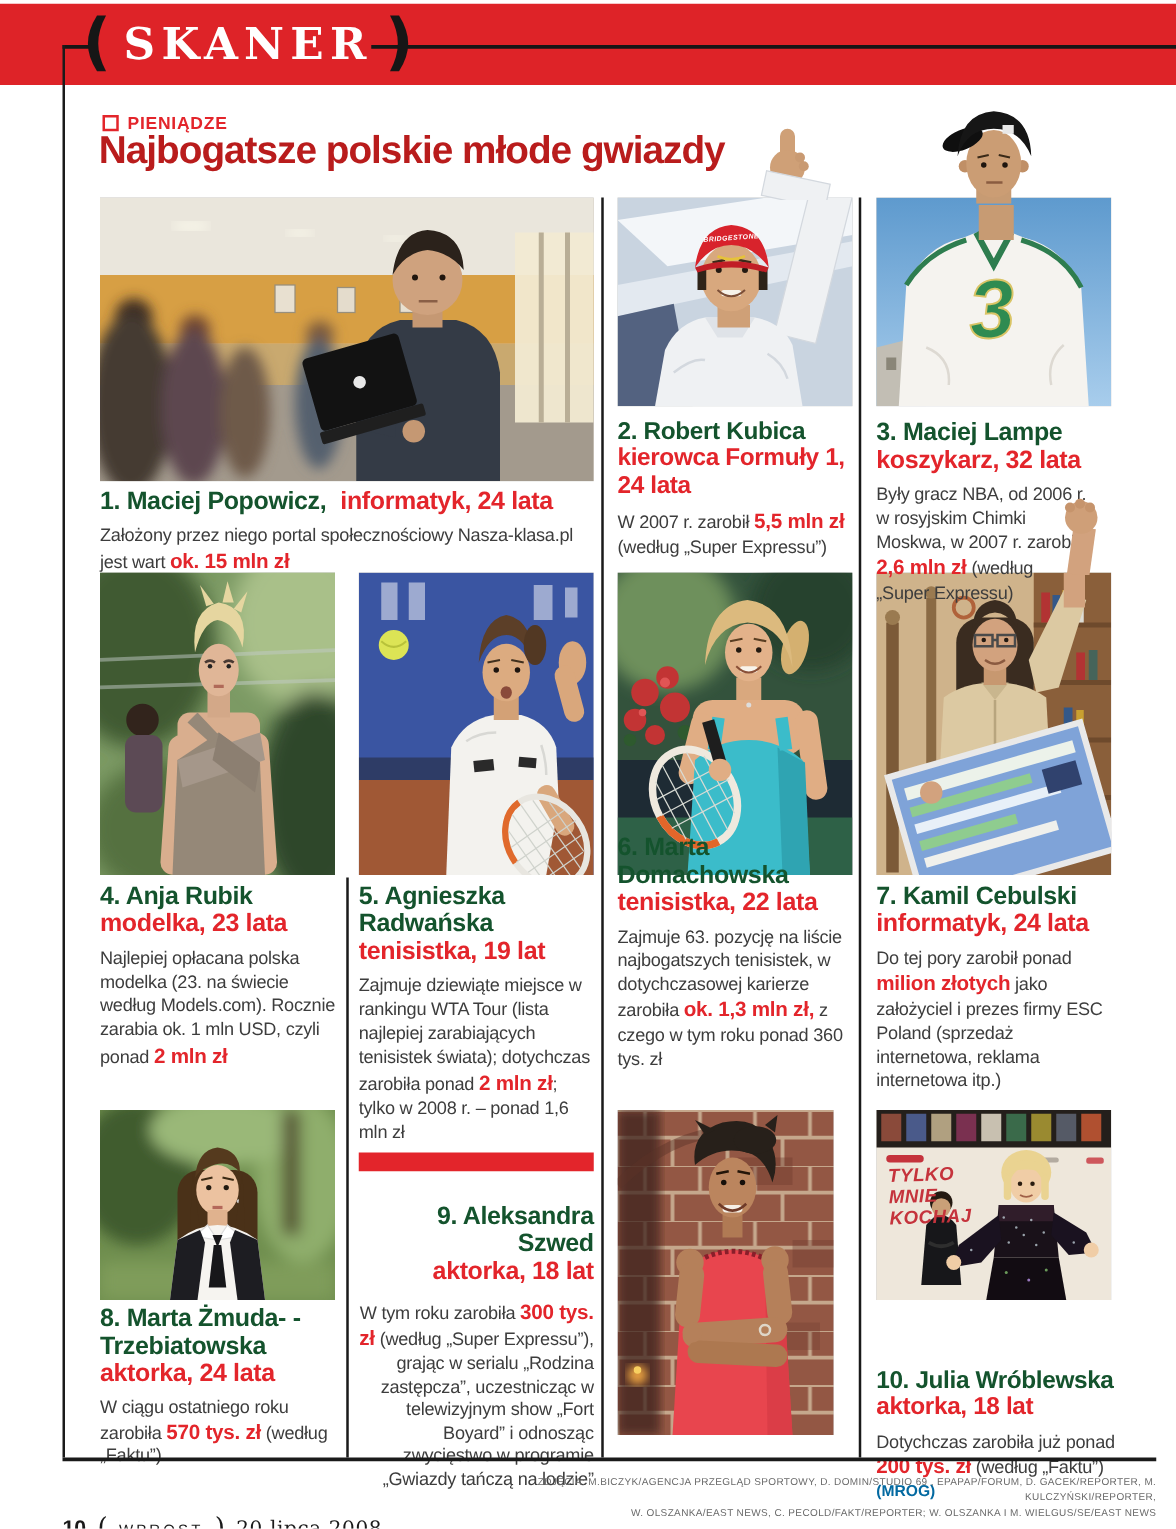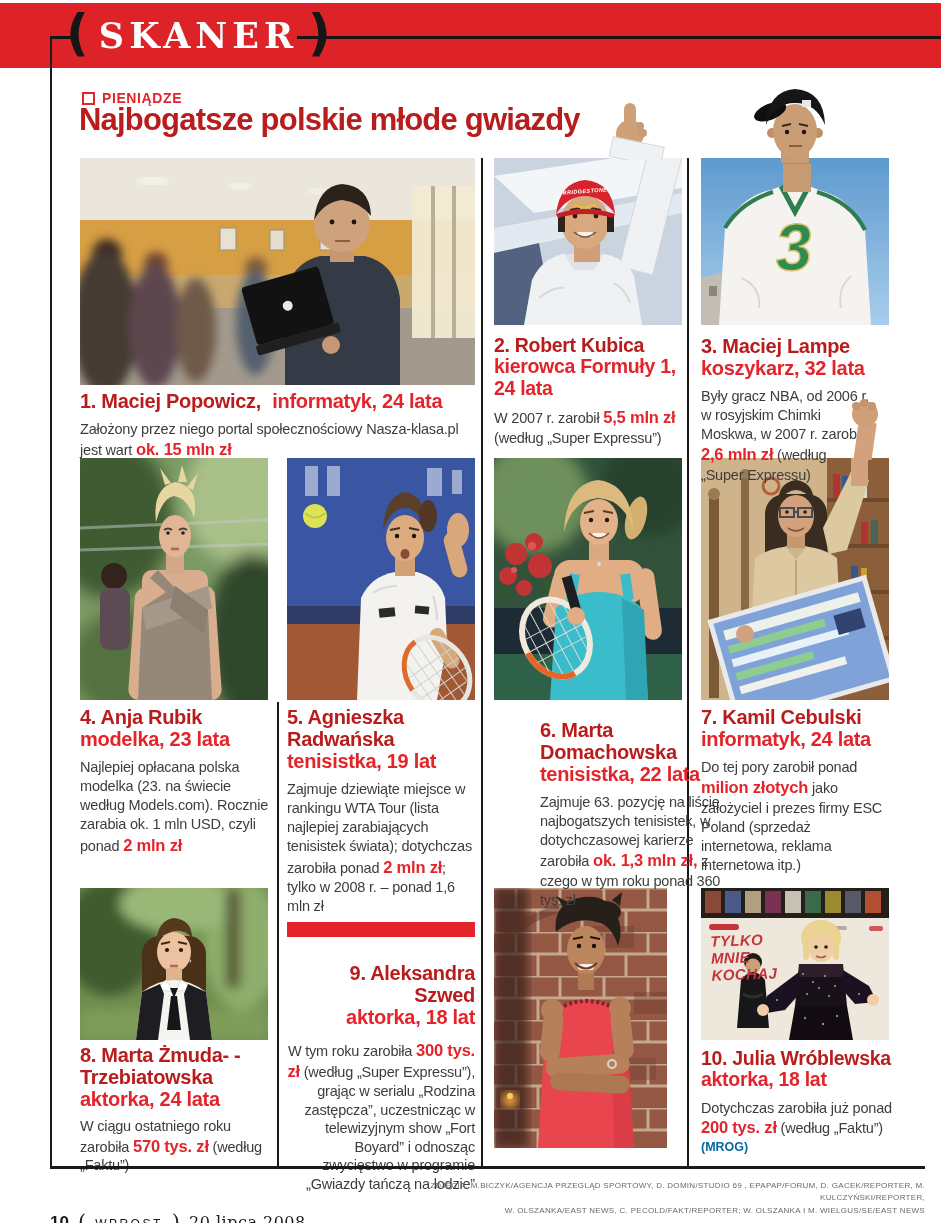--- a/index.html
+++ b/index.html
@@ -32,21 +32,21 @@
   .overlay{position:absolute;pointer-events:none;}
   #cap-text{left:54px;top:30px;width:74px;text-align:center;font-size:5.5px;font-weight:bold;
             font-style:italic;color:#fff;letter-spacing:.4px;transform:rotate(-4deg);}
   #jersey-num{left:74px;top:56px;font-size:66px;font-weight:bold;font-style:italic;color:#2f8b51;
               transform:rotate(-4deg);-webkit-text-stroke:1.5px #d9c465;line-height:1;}
   #poster-title{left:10px;top:44px;width:96px;font-size:15px;font-weight:bold;font-style:italic;
                 color:#c5333c;line-height:1.12;letter-spacing:.4px;transform:rotate(-2deg);}
   
   .entry{position:absolute;}
   .e-head{font-size:20px;font-weight:bold;line-height:1.1;letter-spacing:-.3px;}
-  .e-name{display:block;color:#b91c1c;}
+  .e-name{display:block;color:#14532d;}
   .e-role{display:block;color:#e3252b;}
   .e-role.inline{display:inline;}
   .e-body{margin:8px 0 0 0;font-size:14.5px;line-height:1.32;letter-spacing:-.2px;color:#3d3d3d;}
   .amt{color:#e3252b;font-weight:bold;font-size:16.5px;}
   #entry-9{text-align:right;}
   #entry-9 .e-body{line-height:1.28;}
   #red-bar{position:absolute;left:287px;top:922px;width:188px;height:15px;background:#e3252b;}
   .sig{font-size:12.5px;font-weight:bold;color:#0369a1;margin-top:2px;}
   
   #folio{position:absolute;left:50px;top:1177px;display:flex;align-items:baseline;gap:9px;color:#1a1a1a;}
@@ -621,21 +621,21 @@
   </div>
 
   <div class="entry" style="left:287px;top:706px;width:190px;">
     <div class="e-head">
       <span class="e-name">5. Agnieszka Radwańska</span>
       <span class="e-role">tenisistka, 19 lat</span>
     </div>
     <p class="e-body"><span>Zajmuje dziewiąte miejsce w rankingu WTA Tour (lista najlepiej zarabiających tenisistek świata); dotychczas zarobiła ponad </span><span class="amt">2 mln zł</span><span>; tylko w 2008 r. – ponad 1,6 mln zł</span></p>
   </div>
 
-  <div class="entry" style="left:494px;top:719px;width:192px;margin-left:46px;">
+  <div class="entry" style="left:494px;top:667px;width:192px;">
     <div class="e-head">
       <span class="e-name">6. Marta Domachowska</span>
       <span class="e-role">tenisistka, 22 lata</span>
     </div>
     <p class="e-body"><span>Zajmuje 63. pozycję na liście najbogatszych tenisistek, w dotychczasowej karierze zarobiła </span><span class="amt">ok. 1,3 mln zł,</span><span> z czego w tym roku ponad 360 tys. zł</span></p>
   </div>
 
   <div class="entry" style="left:701px;top:706px;width:196px;">
     <div class="e-head">
       <span class="e-name">7. Kamil Cebulski</span>
@@ -655,21 +655,21 @@
   <div id="red-bar"></div>
   <div class="entry" id="entry-9" style="left:287px;top:962px;width:188px;">
     <div class="e-head">
       <span class="e-name">9. Aleksandra Szwed</span>
       <span class="e-role">aktorka, 18 lat</span>
     </div>
     <p class="e-body" style="margin-top:12px;"><span>W tym roku zarobiła </span><span class="amt">300 tys. zł</span><span> (według „Super Expressu”), grając w serialu „Rodzina zastępcza”, uczestnicząc w telewizyjnym show „Fort Boyard” i odnosząc zwycięstwo w programie „Gwiazdy tańczą na lodzie”</span></p>
   </div>
 
   <div class="entry" style="left:701px;top:1048px;width:200px;">
-    <div class="e-head" style="font-size:19.5px;">
+    <div class="e-head" style="font-size:19.5px;margin-top:46px;">
       <span class="e-name">10. Julia Wróblewska</span>
       <span class="e-role">aktorka, 18 lat</span>
     </div>
     <p class="e-body" style="width:195px;line-height:1.26;"><span>Dotychczas zarobiła już ponad </span><span class="amt">200 tys. zł</span><span> (według „Faktu”)</span></p>
     <div class="sig">(MROG)</div>
   </div>
 
   <div id="footer-line"></div>
   <div id="folio">
     <span class="pn">10</span>

